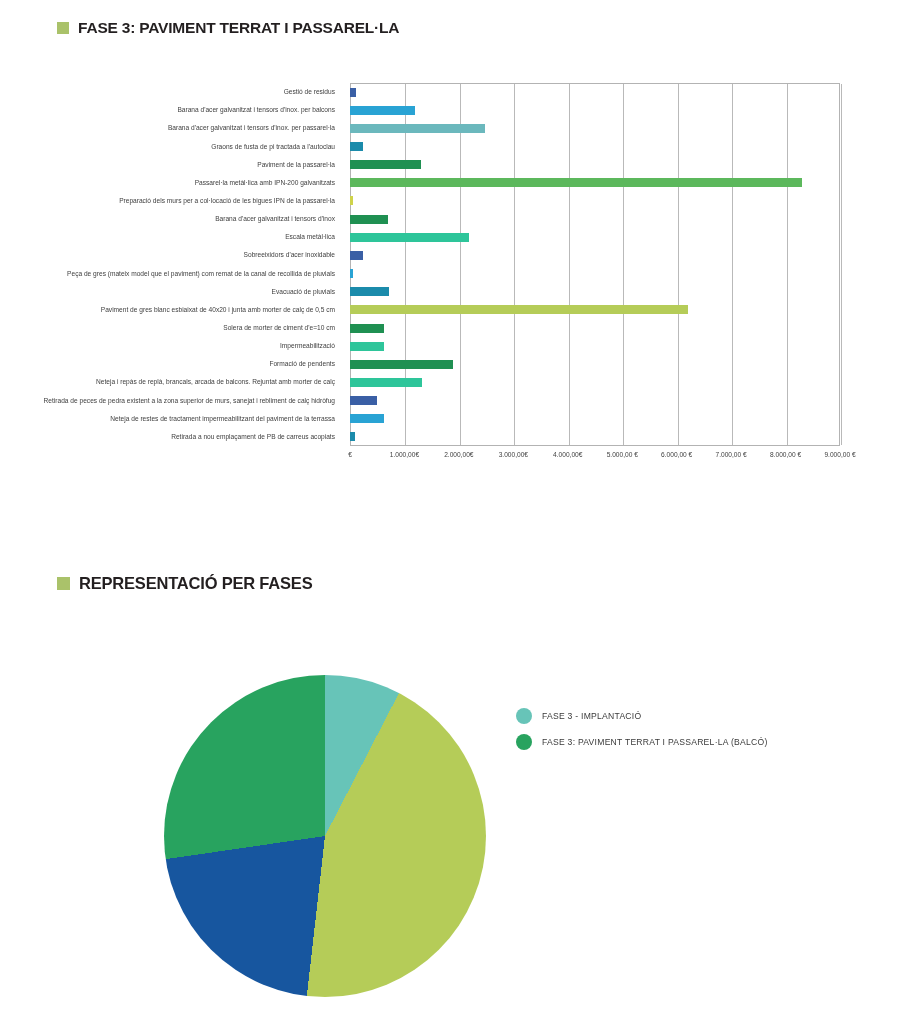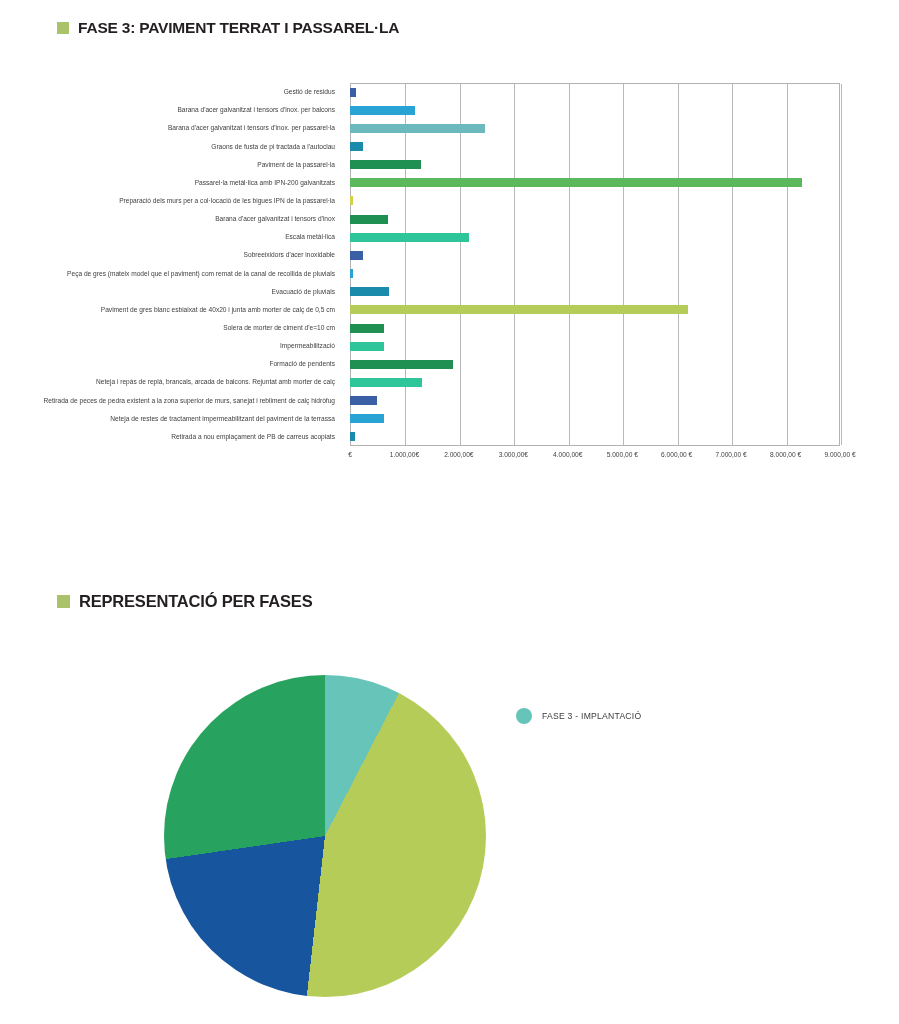--- a/index.html
+++ b/index.html
@@ -28,21 +28,21 @@
   }
   .head-text {
     font-size: 15.5px;
     font-weight: bold;
     color: #231f20;
     letter-spacing: -0.2px;
     white-space: nowrap;
   }
 
   #head-fase3 { left: 57px; top: 19px; }
-  #head-rep   { left: 57px; top: 592px; }
+  #head-rep   { left: 57px; top: 574px; }
   #head-rep .head-text { font-size: 16.5px; }
   #head-rep .head-bullet { width: 13px; height: 13px; }
 
   
   .barchart {
     position: absolute;
     left: 0px;
     top: 78px;
     width: 880px;
     height: 395px;
@@ -272,15 +272,19 @@
 
   <div class="piewrap">
     <div class="pie" id="pie-disc" style="background: conic-gradient(rgb(103, 196, 184) 0deg, rgb(103, 196, 184) 27.36deg, rgb(181, 204, 88) 27.36deg, rgb(181, 204, 88) 186.48deg, rgb(23, 86, 159) 186.48deg, rgb(23, 86, 159) 261.72deg, rgb(40, 163, 95) 261.72deg, rgb(40, 163, 95) 360deg);"></div>
   </div>
 
   <div class="legend" id="pie-legend">
       <div class="legend-row">
         <span class="legend-dot" style="background: rgb(103, 196, 184);"></span>
         <span class="legend-label">FASE 3 - IMPLANTACIÓ</span>
       </div>
+      <div class="legend-row">
+        <span class="legend-dot" style="background: rgb(40, 163, 95);"></span>
+        <span class="legend-label">FASE 3: PAVIMENT TERRAT I PASSAREL·LA (BALCÓ)</span>
+      </div>
     </div>
 
 </div>
 
 </body></html>

